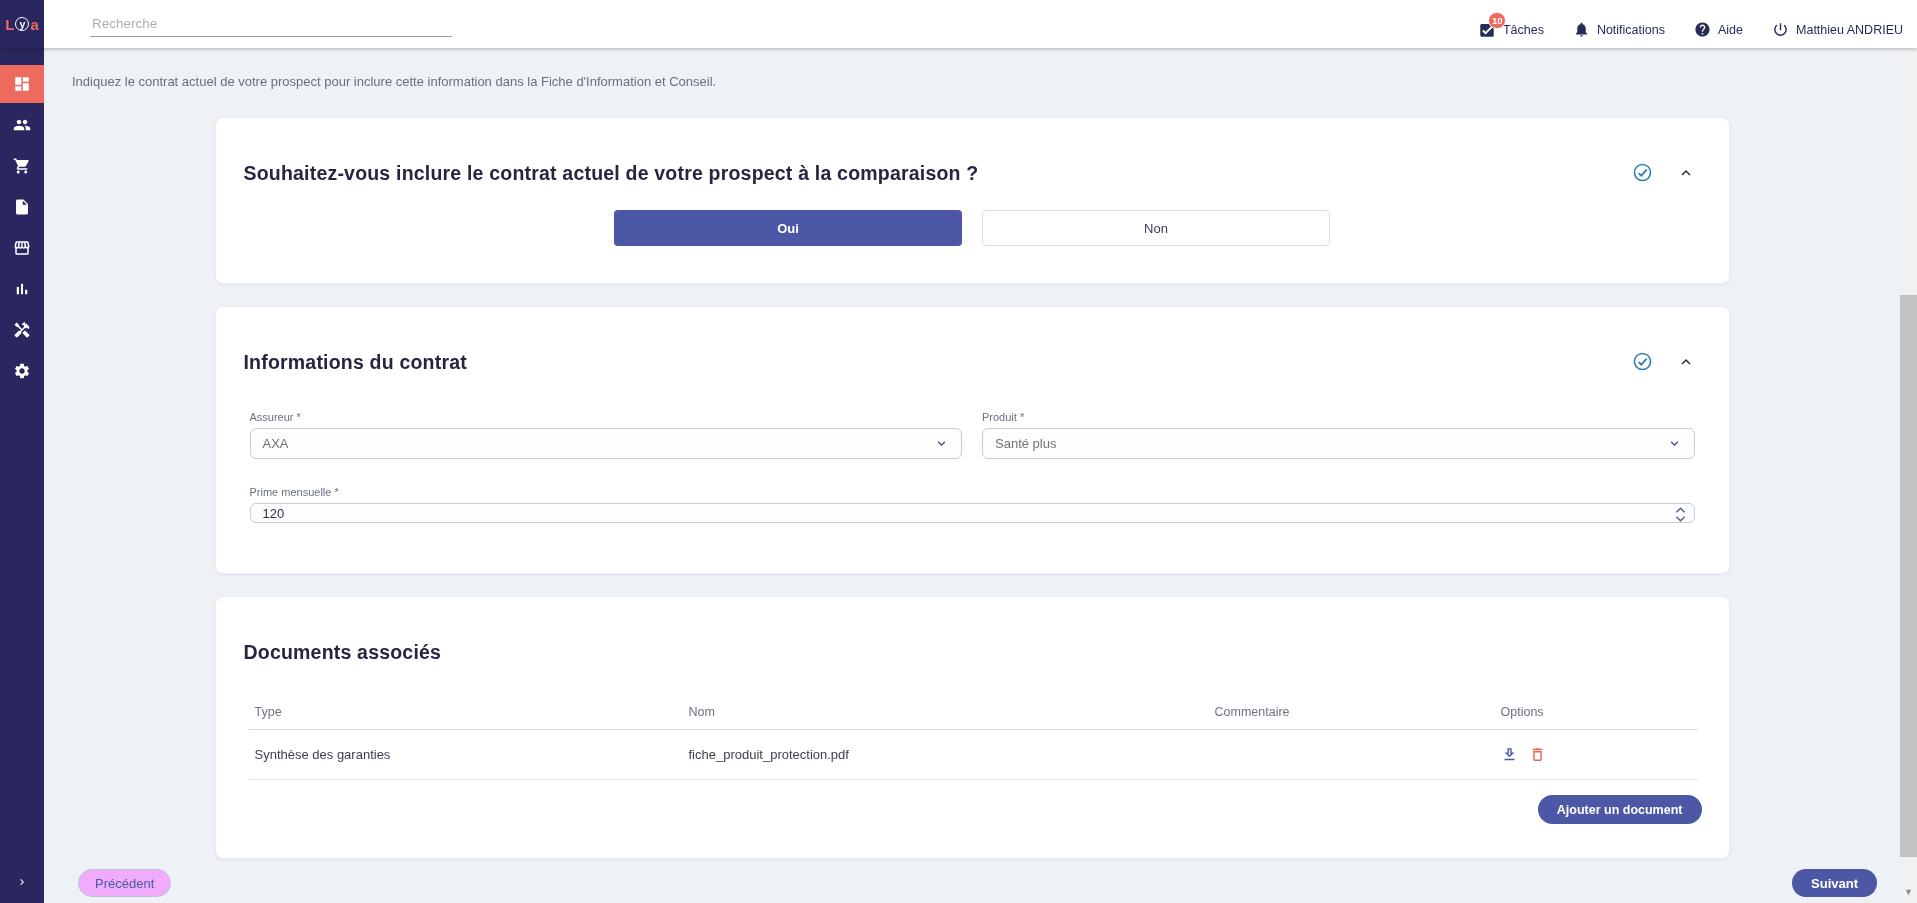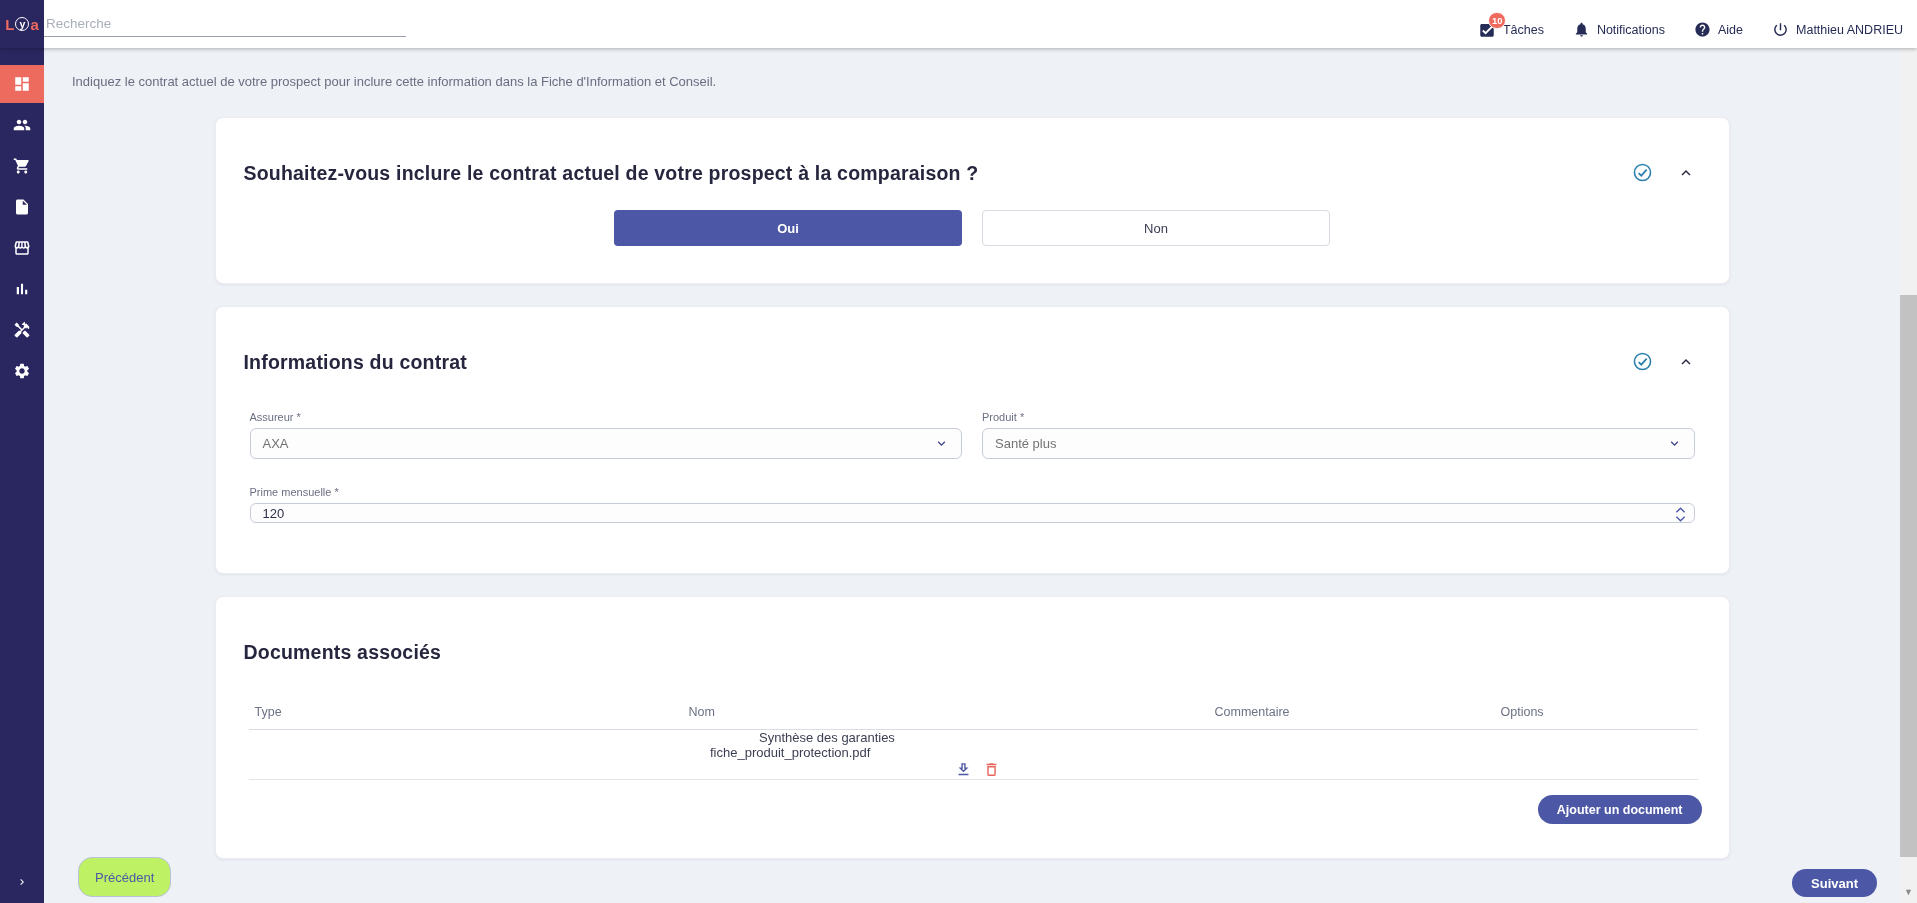--- a/index.html
+++ b/index.html
@@ -20,21 +20,21 @@
     width:44px; height:48px; background:#2a2760; flex:0 0 44px;
     display:flex; align-items:center; justify-content:center;
     font-weight:bold; font-size:15px;
   }
   .logo-l,.logo-a { color:#ed6a5f; }
   .logo-y {
     color:#fff; border:1.4px solid #fff; border-radius:50%;
     width:14px; height:14px; display:inline-flex; align-items:center;
     justify-content:center; font-size:10.5px; margin:0 1px;
   }
-  .search-wrap { width:362px; }
+  .search-wrap { margin-left:46px; width:362px; }
   .search-input {
     width:100%; border:none; outline:none; background:transparent;
     border-bottom:1px solid #9aa0ab; font-size:13.5px; padding:5px 2px;
     color:#333; font-family:"Liberation Sans", sans-serif;
   }
   .search-input::placeholder { color:#a9aeb9; }
   .topbar-right {
     margin-left:auto; display:flex; align-items:center; gap:29px;
     padding-right:14px; font-size:12.5px; color:#262c56;margin-top:11px;
   }
@@ -104,37 +104,37 @@
     -moz-appearance:textfield; appearance:textfield;
   }
   .spinner {
     position:absolute; right:9px; top:3px; display:flex; flex-direction:column;
     gap:1px; cursor:pointer;
   }
   
   .doc-table { margin:30px 33px 0; width:1449px; }
   .t-row { display:flex; align-items:center; }
   .t-head { height:36px; border-bottom:1px solid #d9dce3; color:#6d7185; font-size:12.5px; }
-  .t-body { height:50px; border-bottom:1px solid #e3e5ea; color:#3c3f52; font-size:13px;flex-direction:column; }
+  .t-body { height:50px; border-bottom:1px solid #e3e5ea; color:#3c3f52; font-size:13px; }
   .col-type { width:440px; padding-left:6px; }
   .col-name { width:526px; }
   .col-comment { width:277px; }
   .col-options { flex:1; padding-left:9px; }
   .opt-icons { display:flex; align-items:center; gap:11px; }
   .opt-icons svg { cursor:pointer; display:block; }
   .add-btn {
     position:absolute; right:27px; top:198px; height:29px; padding:0 19px;
     border-radius:15px; background:#4c58a5; color:#fff; font-size:12.5px;
     font-weight:700; display:flex; align-items:center; cursor:pointer; border:none;
     font-family:"Liberation Sans", sans-serif;
   }
   
   .btn-prev {
-    position:absolute; left:78px; bottom:6px; min-width:92px; height:40px;
-    border:1px solid #bac1db; border-radius:14px; background:#bef264; color:#4c58a5;
+    position:absolute; left:78px; bottom:6px; min-width:92px; height:28px;
+    border:1px solid #bac1db; border-radius:14px; background:#f0abfc; color:#4c58a5;
     font-size:13px; display:flex; align-items:center; justify-content:center;
     padding:0 16px; cursor:pointer; z-index:18;
   }
   .btn-next {
     position:absolute; right:40px; bottom:6px; height:28px; padding:0 19px;
     border-radius:14px; background:#4c58a5; color:#fff; font-size:13px; font-weight:700;
     display:flex; align-items:center; justify-content:center; cursor:pointer; z-index:18;
   }
   
   .scrollbar {

